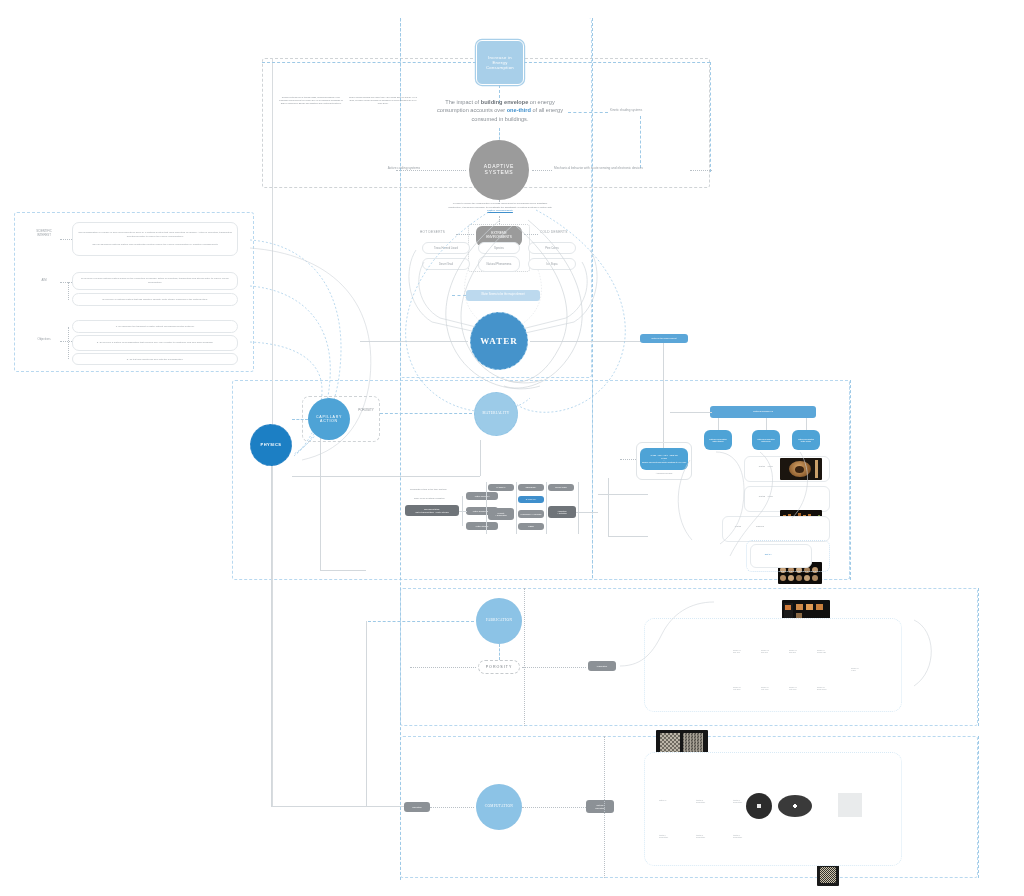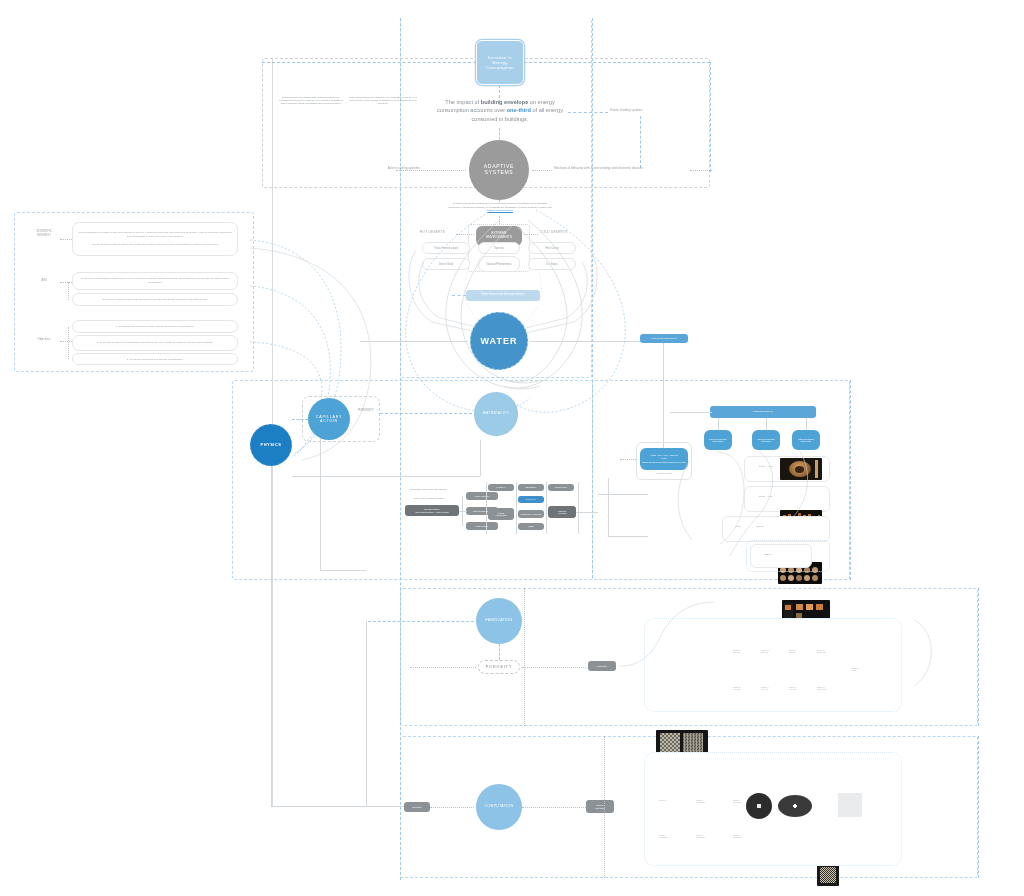--- a/index.html
+++ b/index.html
@@ -9,21 +9,21 @@
 
   
   .region{border:1.3px dashed #b8d8ef;border-radius:3px;background:transparent;}
   .region.gray{border-color:#cfd3d6;}
   .region.soft{border-color:#cfe3f3;}
 
   
   .circ{border-radius:50%;display:flex;align-items:center;justify-content:center;text-align:center;
         color:#fff;letter-spacing:.7px;line-height:1.15;}
   .circ.dashed-ring{border:1.6px dashed #4a93cc;}
-  .circ.dashed-ring-lt{border:1.6px dashed #8dc2e4;}
+  .circ.dashed-ring-lt{border:1.6px dashed #8dc2e4;font-family:Liberation Serif, serif;}
 
   .rbox{border-radius:6px;display:flex;align-items:center;justify-content:center;text-align:center;line-height:1.2;}
   .tagbox{border-radius:3px;display:flex;align-items:center;justify-content:center;text-align:center;line-height:1.15;}
   .h-dash{border-top:1px dashed #9ec9e6;}
   .v-dash{border-left:1px dashed #9ec9e6;}
   .h-dot{border-top:1px dotted #b9c0c6;}
   .v-dot{border-left:1px dotted #b9c0c6;}
   .h-sol{border-top:1px solid #d3d8dc;}
   .v-sol{border-left:1px solid #d3d8dc;}
 

